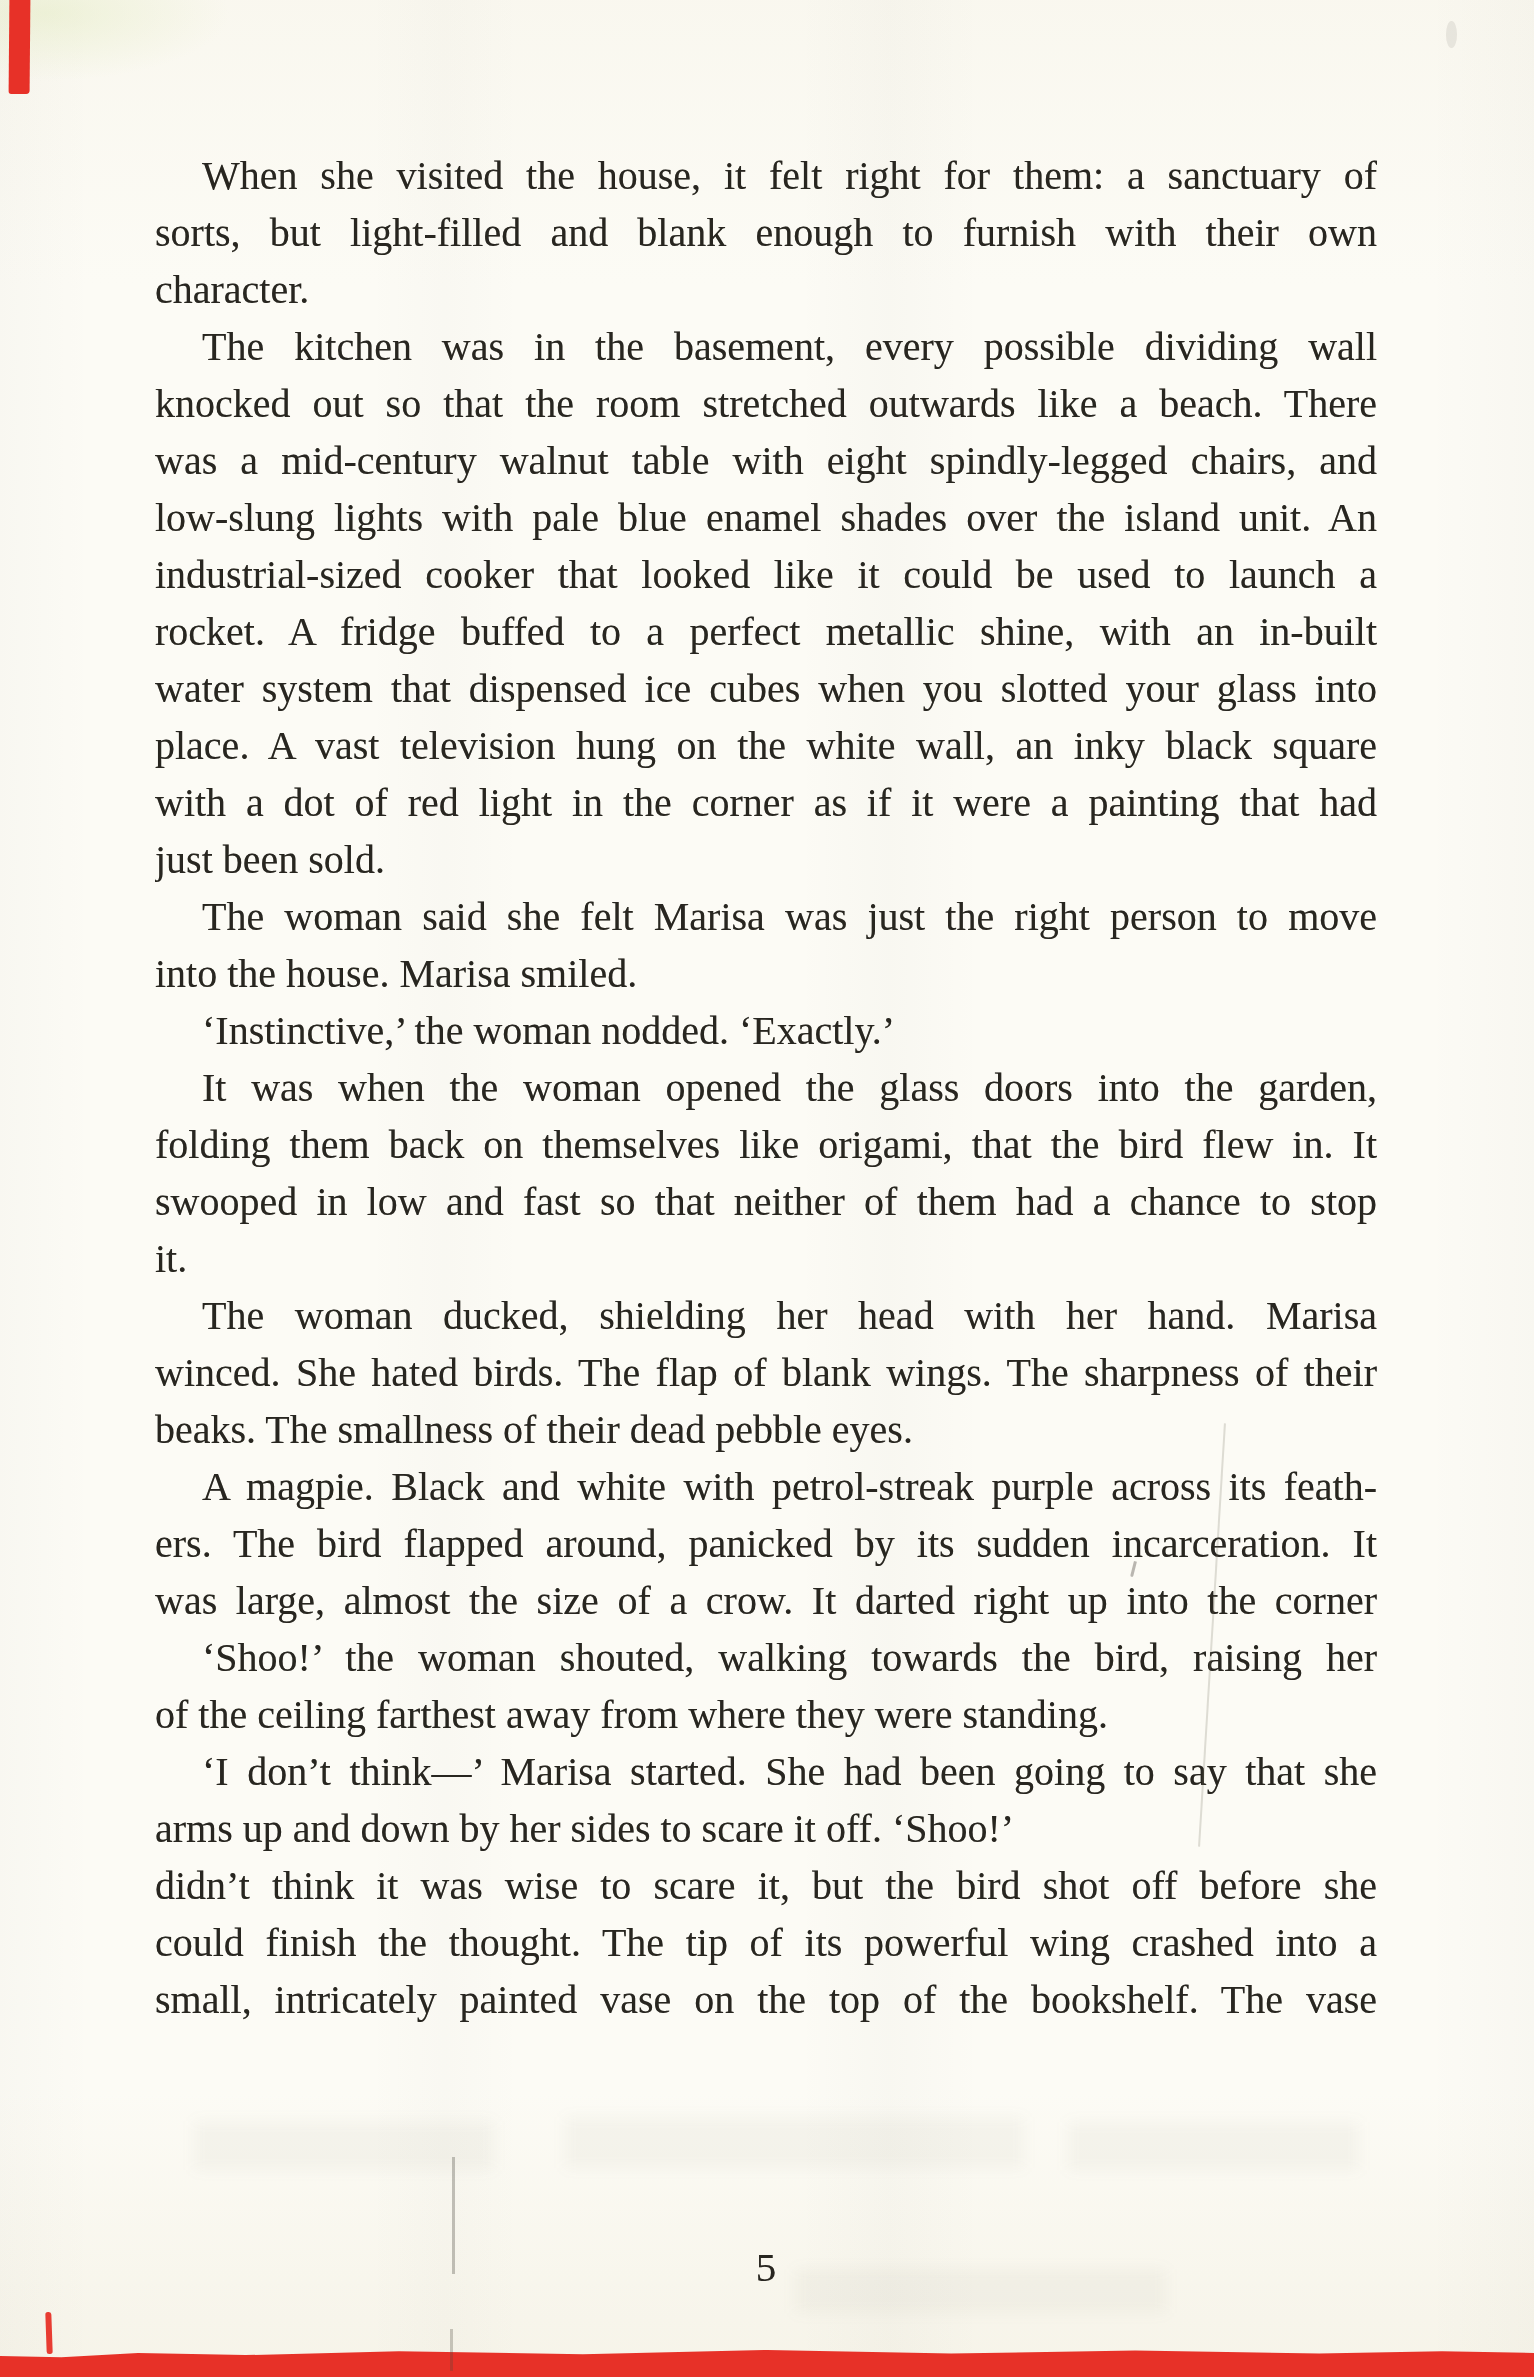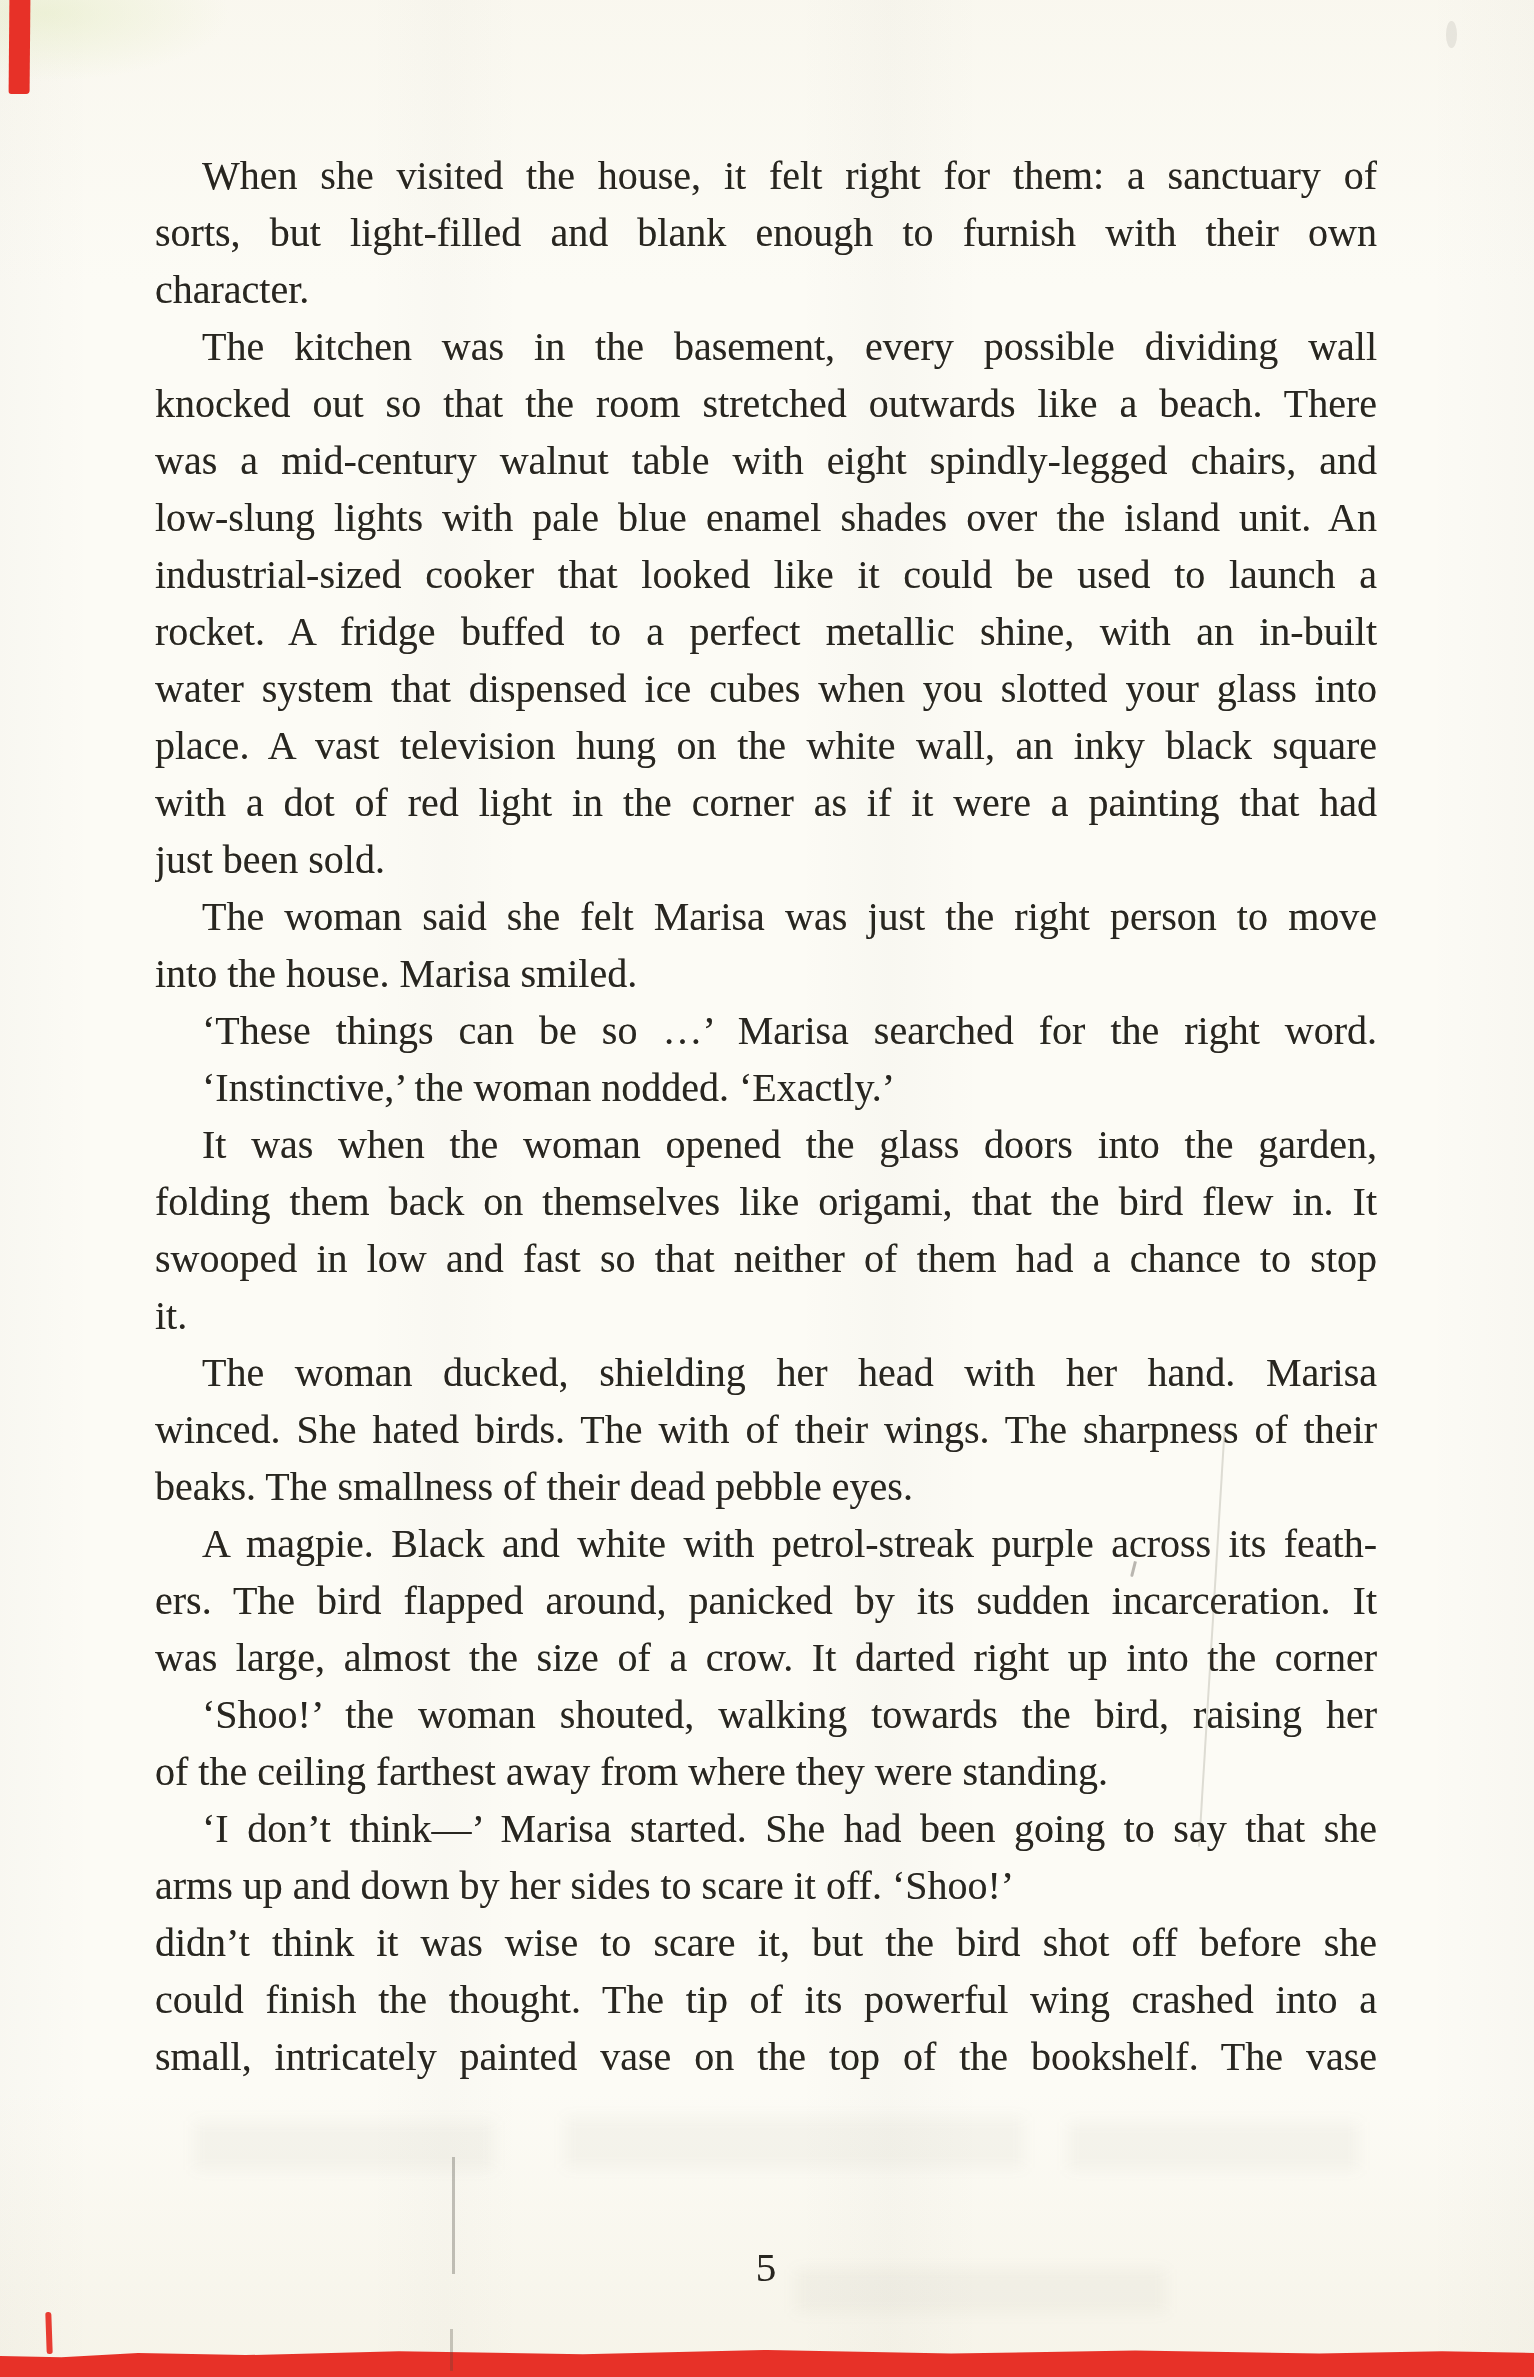--- a/index.html
+++ b/index.html
@@ -70,28 +70,27 @@
       <div class="line j">was a mid-century walnut table with eight spindly-legged chairs, and</div>
       <div class="line j">low-slung lights with pale blue enamel shades over the island unit. An</div>
       <div class="line j">industrial-sized cooker that looked like it could be used to launch a</div>
       <div class="line j">rocket. A fridge buffed to a perfect metallic shine, with an in-built</div>
       <div class="line j">water system that dispensed ice cubes when you slotted your glass into</div>
       <div class="line j">place. A vast television hung on the white wall, an inky black square</div>
       <div class="line j">with a dot of red light in the corner as if it were a painting that had</div>
       <div class="line">just been sold.</div>
       <div class="line j indent">The woman said she felt Marisa was just the right person to move</div>
       <div class="line">into the house. Marisa smiled.</div>
-      <div class="line j indent">‘These things can be so …’ Marisa searched for the right word.</div>
       <div class="line indent">‘Instinctive,’ the woman nodded. ‘Exactly.’</div>
       <div class="line j indent">It was when the woman opened the glass doors into the garden,</div>
       <div class="line j">folding them back on themselves like origami, that the bird flew in. It</div>
       <div class="line j">swooped in low and fast so that neither of them had a chance to stop</div>
       <div class="line">it.</div>
       <div class="line j indent">The woman ducked, shielding her head with her hand. Marisa</div>
-      <div class="line j">winced. She hated birds. The with of their wings. The sharpness of their</div>
+      <div class="line j">winced. She hated birds. The flap of blank wings. The sharpness of their</div>
       <div class="line">beaks. The smallness of their dead pebble eyes.</div>
       <div class="line j indent">A magpie. Black and white with petrol-streak purple across its feath-</div>
       <div class="line j">ers. The bird flapped around, panicked by its sudden incarceration. It</div>
       <div class="line j">was large, almost the size of a crow. It darted right up into the corner</div>
       <div class="line j indent">‘Shoo!’ the woman shouted, walking towards the bird, raising her</div>
       <div class="line">of the ceiling farthest away from where they were standing.</div>
       <div class="line j indent">‘I don’t think—’ Marisa started. She had been going to say that she</div>
       <div class="line">arms up and down by her sides to scare it off. ‘Shoo!’</div>
       <div class="line j">didn’t think it was wise to scare it, but the bird shot off before she</div>
       <div class="line j">could finish the thought. The tip of its powerful wing crashed into a</div>

